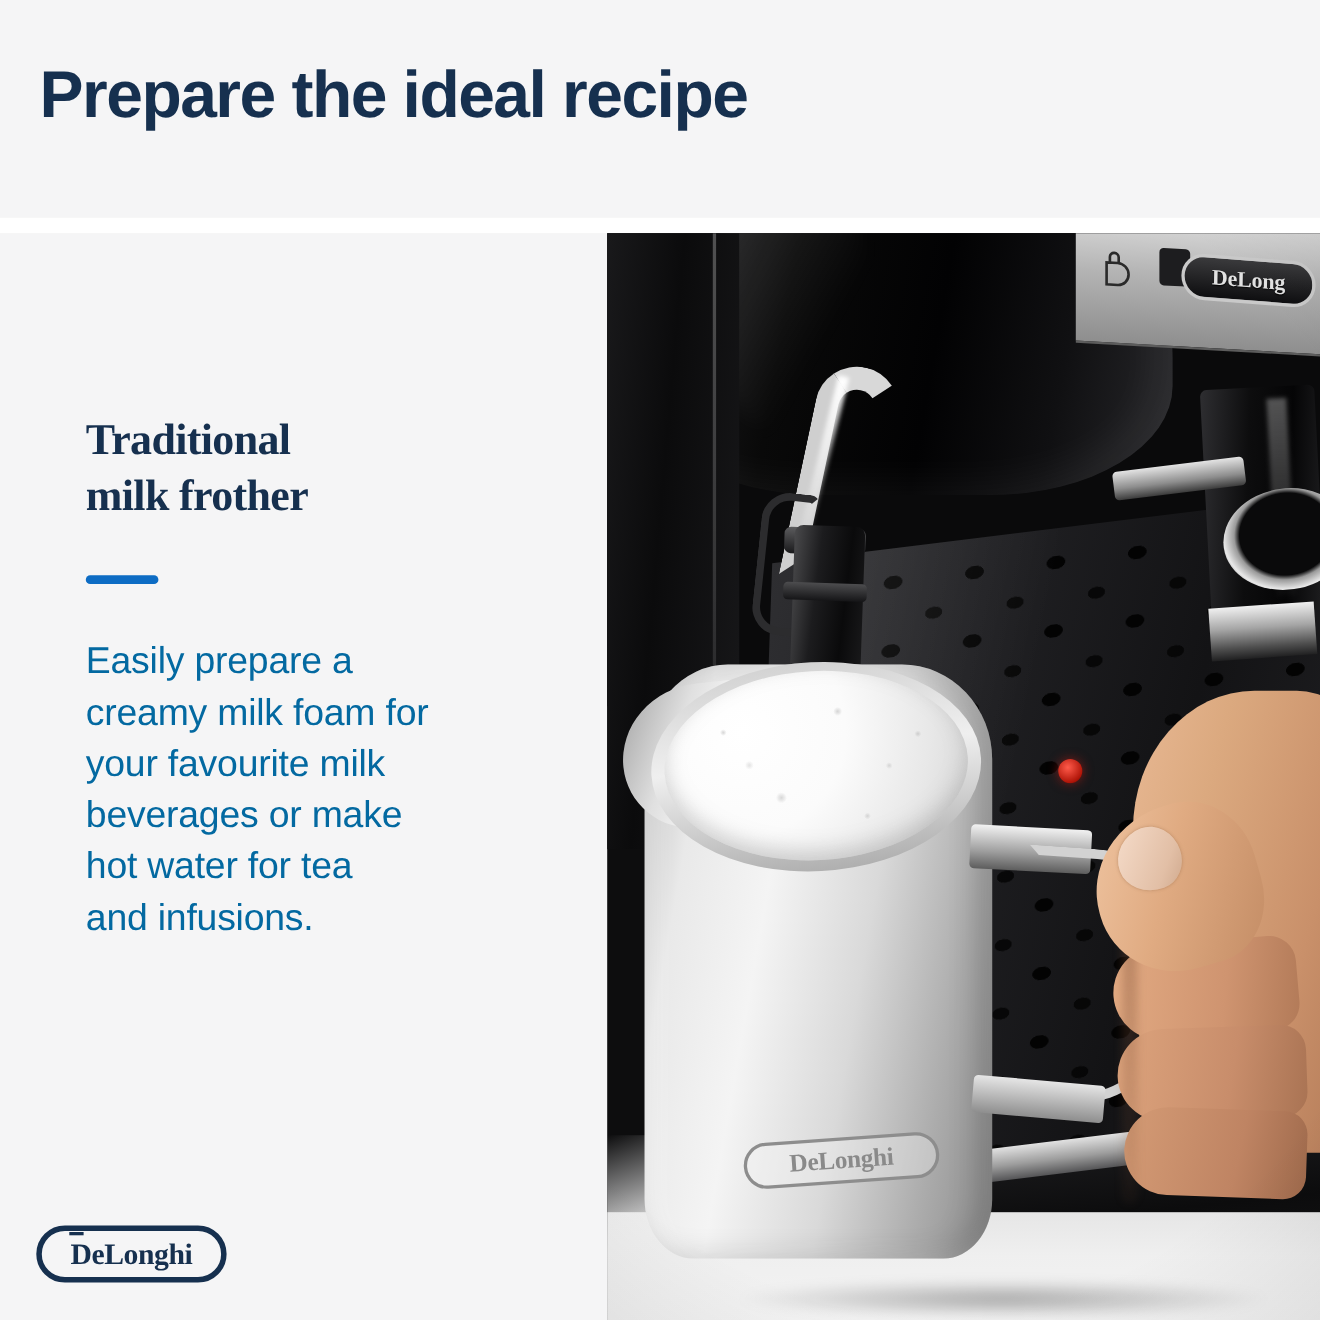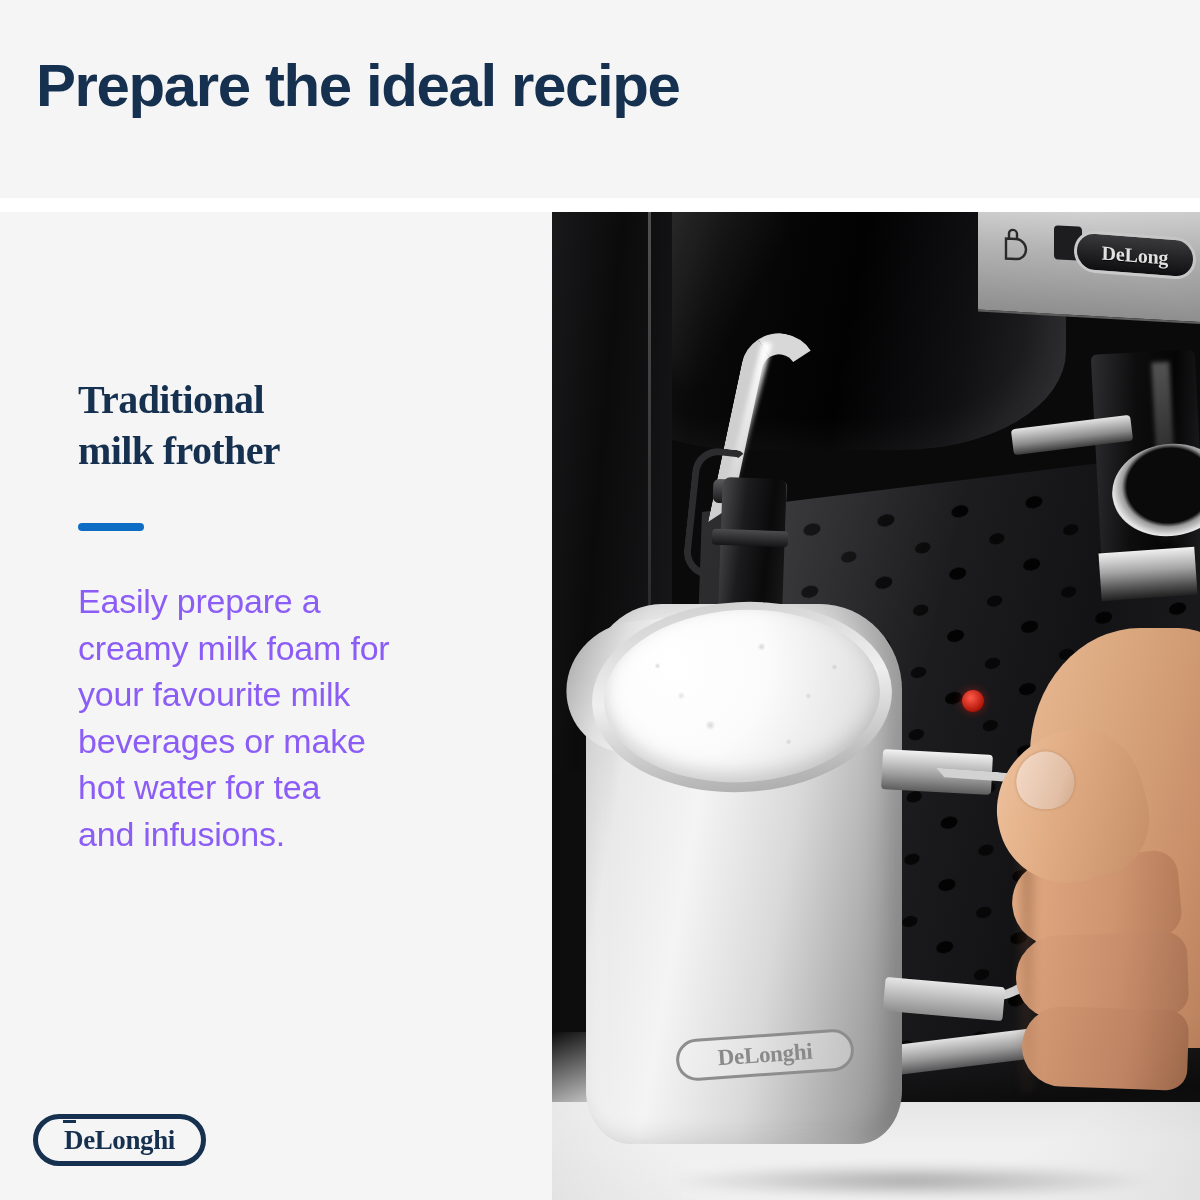--- a/index.html
+++ b/index.html
@@ -86,21 +86,21 @@
 
   .body-copy {
     position: absolute;
     left: 78px;
     top: 366px;
     width: 390px;
     font-size: 34px;
     font-weight: 400;
     line-height: 1.37;
     letter-spacing: -0.2px;
-    color: #8b5cf6;
+    color: #0369a1;
     white-space: pre-line;
   }
 
   
   .brand-logo {
     position: absolute;
     left: 33px;
     top: 1114px;
     width: 173px;
     height: 52px;

